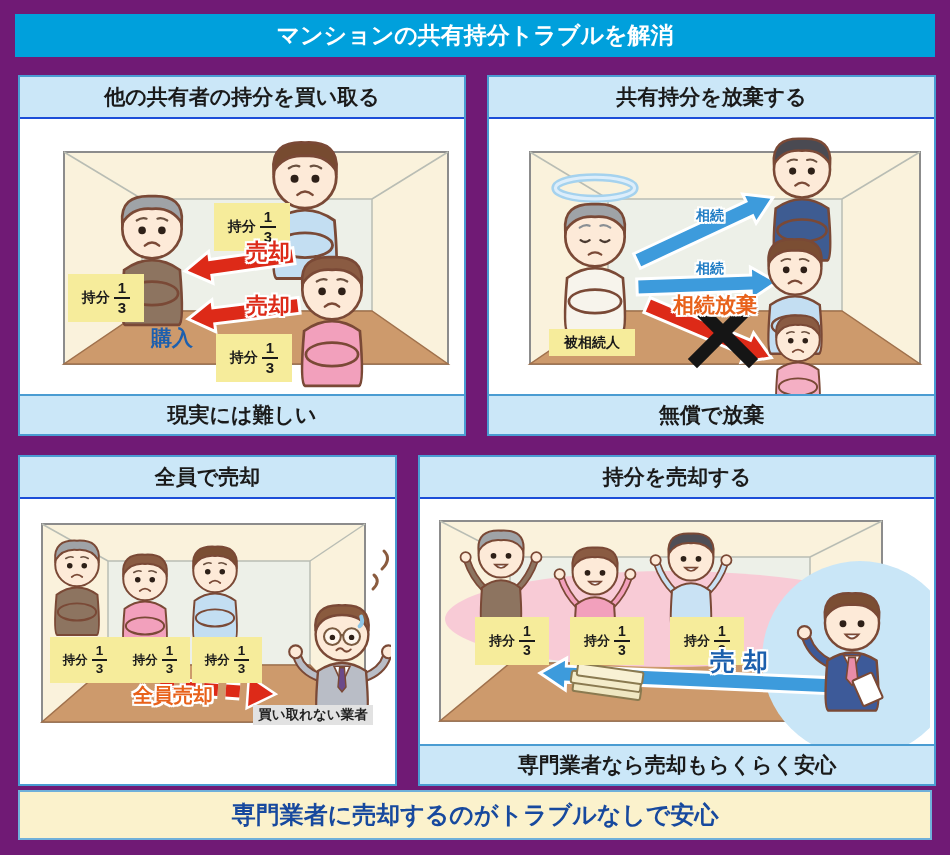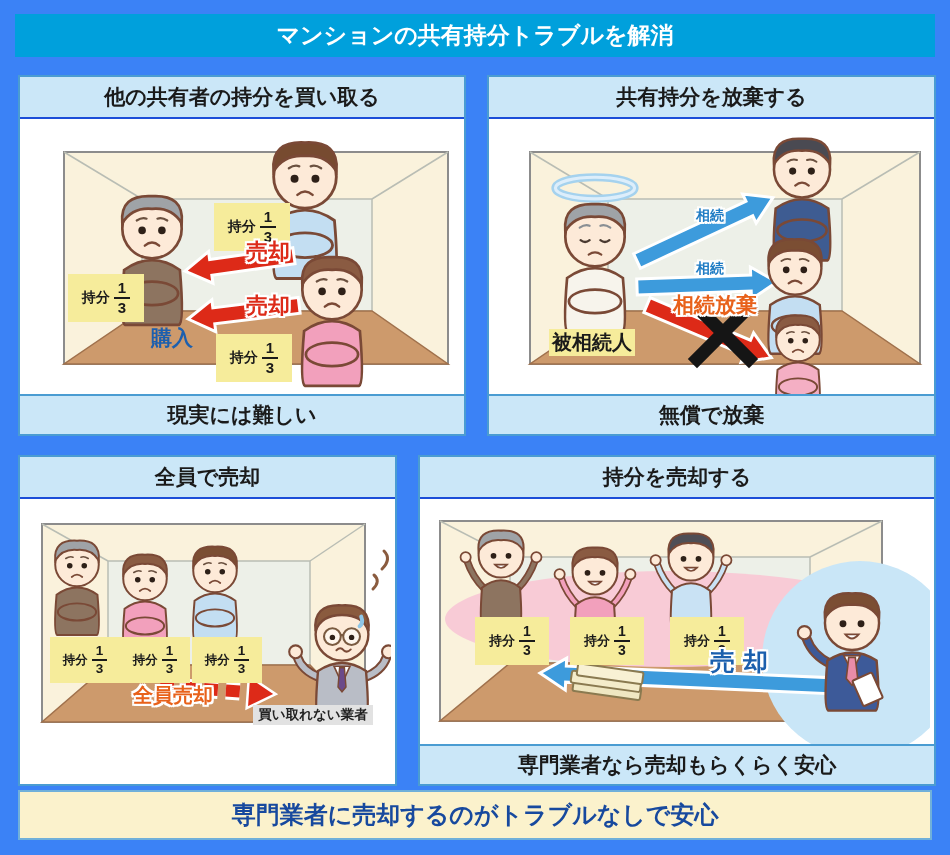--- a/index.html
+++ b/index.html
@@ -1,16 +1,16 @@
 <!DOCTYPE html>
 <html><head>
 <meta charset="utf-8">
 <style>
   html,body{margin:0;padding:0;background:#fff;}
-  .page{position:relative;width:950px;height:855px;background:#3b82f6;overflow:hidden;
+  .page{position:relative;width:950px;height:855px;background:#701a75;overflow:hidden;
         font-family:"Liberation Sans","DejaVu Sans",sans-serif;color:#222;}
   .banner{position:absolute;left:15px;top:14px;width:920px;height:43px;background:#00A0DC;
           display:flex;align-items:center;justify-content:center;color:#fff;font-weight:bold;font-size:23px;}
   .footer{position:absolute;left:18px;top:790px;width:910px;height:46px;background:#FBF2CC;
           border:2px solid #70B0DA;display:flex;align-items:center;justify-content:center;
           color:#17499E;font-weight:bold;font-size:24px;}
   .panel{position:absolute;background:#fff;border:2px solid #4A9CD2;}
   .panel-title{position:absolute;left:0;right:0;top:0;height:40px;background:#CBE7F8;border-bottom:2px solid #1d4ed8;
           display:flex;align-items:center;justify-content:center;font-weight:bold;font-size:21px;color:#1a1a1a;}
   .panel-caption{position:absolute;left:0;right:0;bottom:0;height:38px;background:#CBE7F8;border-top:2px solid #4A9CD2;
@@ -25,21 +25,21 @@
   .inherit-blue{color:#1F7CC4;font-size:14px;}
   .renounce-orange{color:#E8611A;font-size:21px;}
   .allsell-orange{color:#E8611A;font-size:20px;}
   .sell-blue{color:#1B5FAD;font-size:25px;letter-spacing:8px;}
   .share-tag{position:absolute;background:#F6EC9B;display:flex;align-items:center;justify-content:center;
              gap:4px;font-weight:bold;color:#1a1a1a;padding:2px 5px;}
   .share-tag .word{font-size:14px;}
   .frac{display:inline-flex;flex-direction:column;align-items:center;line-height:1.05;font-size:15px;}
   .frac .num{border-bottom:2px solid #1a1a1a;padding:0 4px 1px;font-style:normal;}
   .frac .den{padding-top:1px;font-style:normal;}
-  .decedent-tag{position:absolute;background:#F6EC9B;font-weight:bold;font-size:20px;color:#1a1a1a;
+  .decedent-tag{position:absolute;background:#F6EC9B;font-weight:bold;font-size:14px;color:#1a1a1a;
              display:flex;align-items:center;justify-content:center;}
   .agent-tag{position:absolute;background:#E2E2E2;font-weight:bold;font-size:13.5px;color:#222;
              display:flex;align-items:center;justify-content:center;}
   .dp-logo{position:absolute;left:420px;top:112px;width:92px;height:82px;}
   .dp-text{position:absolute;left:0;right:0;top:24px;text-align:center;font-weight:bold;font-size:31px;color:#1B4FA0;}
   .dp-sub{position:absolute;left:0;right:0;top:60px;text-align:center;font-weight:bold;font-size:7px;
           letter-spacing:1.6px;color:#1B4FA0;}
 </style>
 </head>
 <body>

